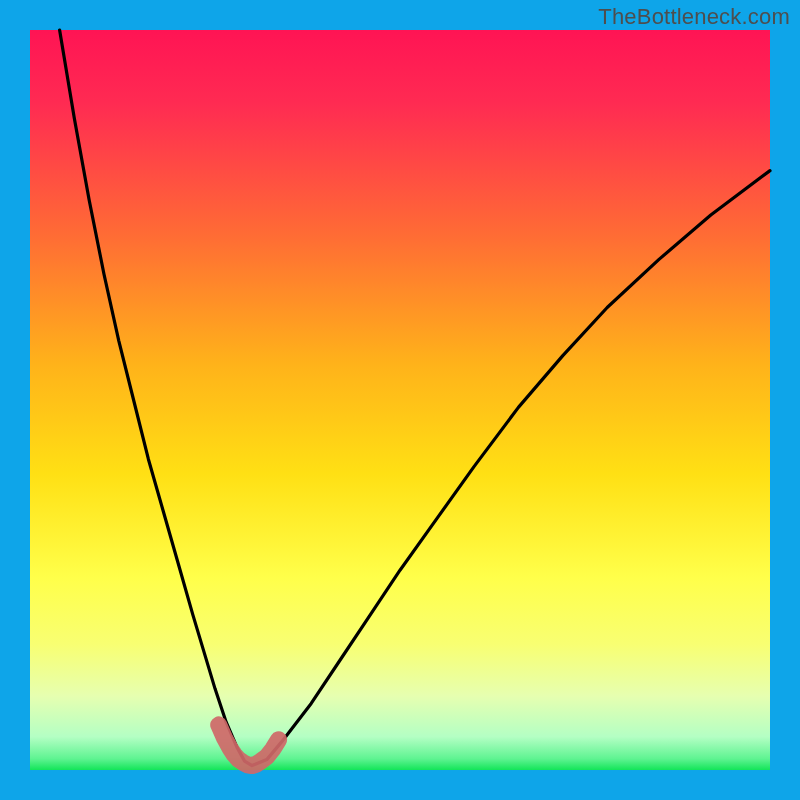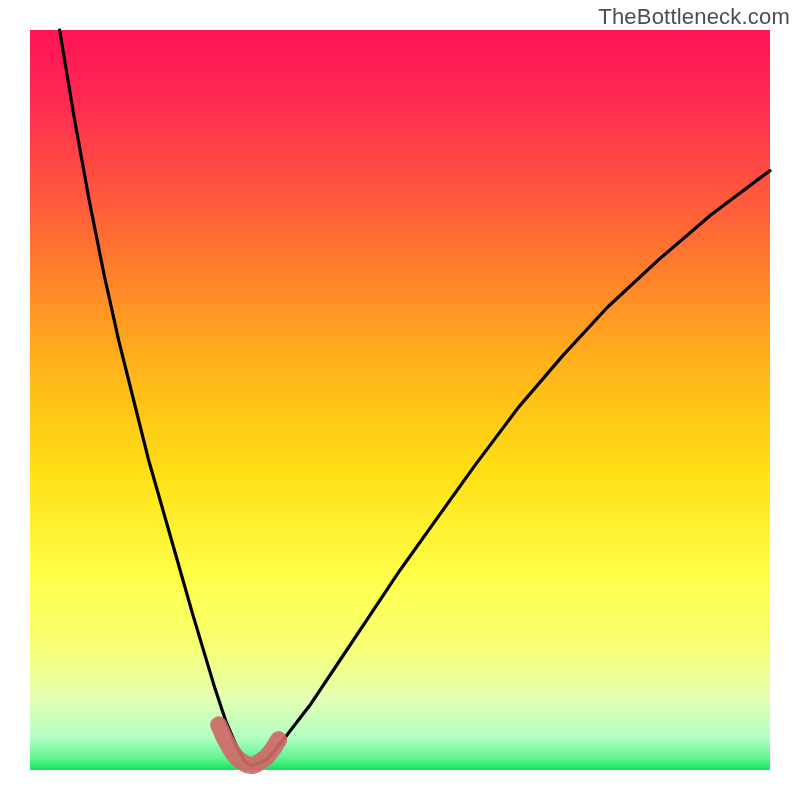--- a/index.html
+++ b/index.html
@@ -10,21 +10,21 @@
     background: #000;
     overflow: hidden;
     font-family: Arial, Helvetica, sans-serif;
   }
   .frame {
     position: absolute;
     top: 0;
     left: 0;
     width: 800px;
     height: 800px;
-    background: #ffffff;
+    background: #0ea5e9;
   }
   .watermark {
     position: absolute;
     top: 4px;
     right: 10px;
     font-size: 22px;
     font-weight: 500;
     color: #4e4e4e;
     letter-spacing: 0.2px;
   }

